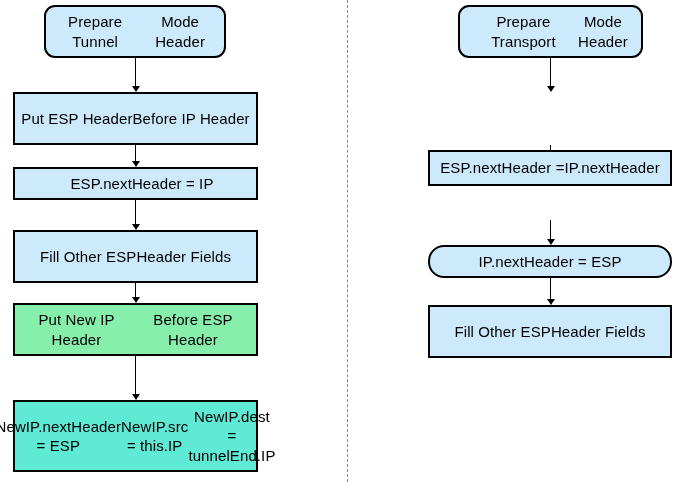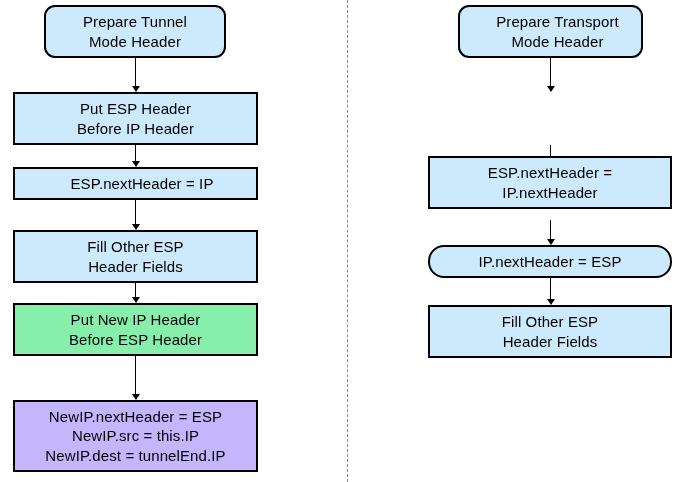--- a/index.html
+++ b/index.html
@@ -19,21 +19,21 @@
     left: 0; top: 0;
     width: 695px;
     height: 482px;
   }
   .node {
     position: absolute;
     box-sizing: border-box;
     background: #cceafb;
     border: 2px solid #000000;
     display: flex;
-    flex-direction: column;
+    flex-direction: row;
     align-items: center;
     justify-content: center;
     text-align: center;
     color: #000000;
     font-size: 15px;
     line-height: 1.30;
     letter-spacing: 0.1px;
     white-space: pre-line;
     padding: 0 4px;
   }
@@ -77,26 +77,26 @@
     <div class="arrow-head" style="left: 131.5px; top: 224px; border-top-color: rgb(0, 0, 0);"></div>
     <div class="arrow" style="left: 135px; top: 283px; height: 15px; background: rgb(0, 0, 0);"></div>
     <div class="arrow-head" style="left: 131.5px; top: 297px; border-top-color: rgb(0, 0, 0);"></div>
     <div class="arrow" style="left: 135px; top: 356px; height: 39px; background: rgb(0, 0, 0);"></div>
     <div class="arrow-head" style="left: 131.5px; top: 394px; border-top-color: rgb(0, 0, 0);"></div>
     <div class="node rounded" style="left: 44px; top: 5px; width: 182px; height: 53px; background: rgb(204, 234, 251); border-color: rgb(0, 0, 0);"><span class="line">Prepare Tunnel</span><span class="line">Mode Header</span></div>
     <div class="node" style="left: 13px; top: 92px; width: 245px; height: 53px; background: rgb(204, 234, 251); border-color: rgb(0, 0, 0); justify-content: center;"><span class="line">Put ESP Header</span><span class="line">Before IP Header</span></div>
     <div class="node" style="left: 13px; top: 167px; width: 245px; height: 33px; background: rgb(204, 234, 251); border-color: rgb(0, 0, 0); padding-left: 17px;"><span class="line">ESP.nextHeader = IP</span></div>
     <div class="node" style="left: 13px; top: 230px; width: 245px; height: 53px; background: rgb(204, 234, 251); border-color: rgb(0, 0, 0);"><span class="line">Fill Other ESP</span><span class="line">Header Fields</span></div>
     <div class="node" style="left: 13px; top: 303px; width: 245px; height: 53px; background: #86efac; border-color: rgb(0, 0, 0);"><span class="line">Put New IP Header</span><span class="line">Before ESP Header</span></div>
-    <div class="node" style="left: 13px; top: 400px; width: 245px; height: 72px; background: #c4b5fd; border-color: rgb(0, 0, 0);"><span class="line">NewIP.nextHeader = ESP</span><span class="line">NewIP.src = this.IP</span><span class="line">NewIP.dest = tunnelEnd.IP</span></div>
+    <div class="node" style="left: 13px; top: 400px; width: 245px; height: 72px; background: #5eead4; border-color: rgb(0, 0, 0);"><span class="line">NewIP.nextHeader = ESP</span><span class="line">NewIP.src = this.IP</span><span class="line">NewIP.dest = tunnelEnd.IP</span></div>
     <div class="arrow" style="left: 550px; top: 58px; height: 29px; background: rgb(0, 0, 0);"></div>
     <div class="arrow-head" style="left: 546.5px; top: 86px; border-top-color: rgb(0, 0, 0);"></div>
     <div class="arrow" style="left: 550px; top: 145px; height: 17px; background: rgb(0, 0, 0);"></div>
     <div class="arrow-head" style="left: 546.5px; top: 161px; border-top-color: rgb(0, 0, 0);"></div>
     <div class="arrow" style="left: 550px; top: 220px; height: 20px; background: rgb(0, 0, 0);"></div>
     <div class="arrow-head" style="left: 546.5px; top: 239px; border-top-color: rgb(0, 0, 0);"></div>
     <div class="arrow" style="left: 550px; top: 278px; height: 22px; background: rgb(0, 0, 0);"></div>
     <div class="arrow-head" style="left: 546.5px; top: 299px; border-top-color: rgb(0, 0, 0);"></div>
     <div class="node rounded" style="left: 458px; top: 5px; width: 185px; height: 53px; background: rgb(204, 234, 251); border-color: rgb(0, 0, 0); padding-left: 18px;"><span class="line">Prepare Transport</span><span class="line">Mode Header</span></div>
-    <div class="node" style="left: 428px; top: 156px; width: 244px; height: 53px; background: rgb(204, 234, 251); border-color: rgb(0, 0, 0);"><span class="line">ESP.nextHeader =</span><span class="line">IP.nextHeader</span></div>
+    <div class="node" style="left: 428px; top: 150px; width: 244px; height: 36px; background: rgb(204, 234, 251); border-color: rgb(0, 0, 0);"><span class="line">ESP.nextHeader =</span><span class="line">IP.nextHeader</span></div>
     <div class="node" style="left: 428px; top: 245px; width: 244px; height: 33px; background: rgb(204, 234, 251); border-color: rgb(0, 0, 0); border-radius: 16px;"><span class="line">IP.nextHeader = ESP</span></div>
     <div class="node" style="left: 428px; top: 305px; width: 244px; height: 53px; background: rgb(204, 234, 251); border-color: rgb(0, 0, 0);"><span class="line">Fill Other ESP</span><span class="line">Header Fields</span></div>
   </div>
 
 </body></html>

